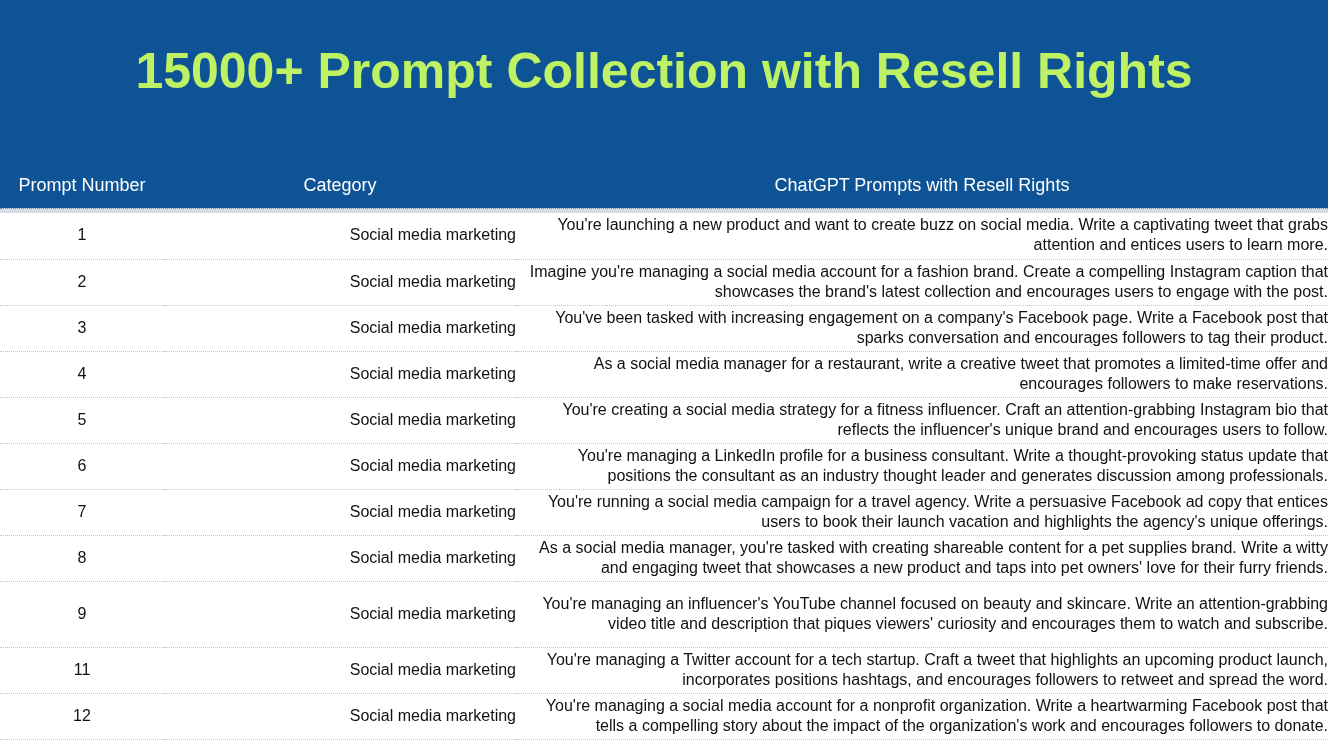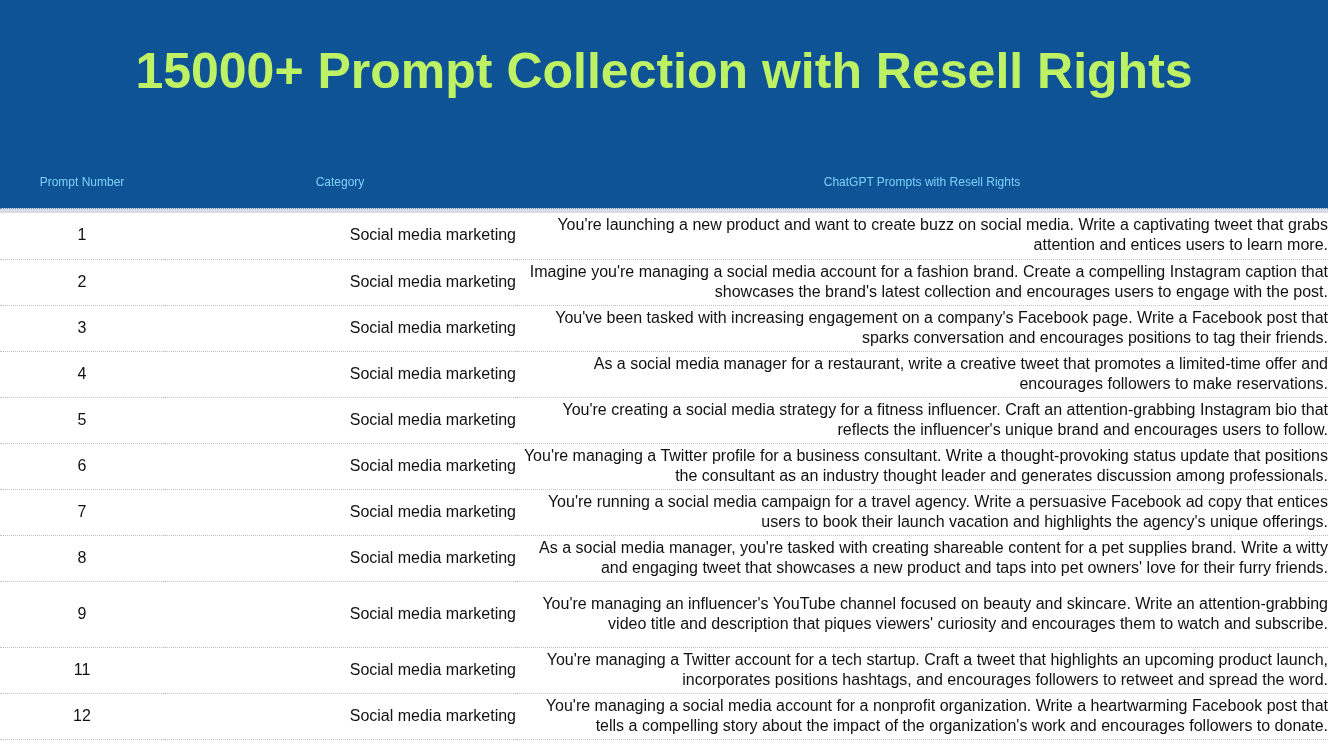--- a/index.html
+++ b/index.html
@@ -18,22 +18,22 @@
       position: absolute; left: 0; right: 0; top: 42px;
       text-align: center;
       color: #bef264;
       font-weight: bold;
       font-size: 50px;
       letter-spacing: 0px;
       white-space: nowrap;
     }
     .colhead {
       position: absolute; top: 175px;
-      color: #7dd3fc;
-      font-size: 12px;
+      color: #ffffff;
+      font-size: 18px;
       white-space: nowrap;
     }
     .ch-num { left: 0; width: 164px; text-align: center; }
     .ch-cat { left: 164px; width: 352px; text-align: center; }
     .ch-prompt { left: 516px; width: 812px; text-align: center; }
     .sep {
       height: 4px;
       background: #d7dde6;
       border-top: 1px dotted #6f8fb7;
     }
@@ -70,36 +70,36 @@
       <td class="prompt">You're launching a new product and want to create buzz on social media. Write a captivating tweet that grabs attention and entices users to learn more.</td>
     </tr>
     <tr>
       <td class="num">2</td>
       <td class="cat">Social media marketing</td>
       <td class="prompt">Imagine you're managing a social media account for a fashion brand. Create a compelling Instagram caption that showcases the brand's latest collection and encourages users to engage with the post.</td>
     </tr>
     <tr>
       <td class="num">3</td>
       <td class="cat">Social media marketing</td>
-      <td class="prompt">You've been tasked with increasing engagement on a company's Facebook page. Write a Facebook post that sparks conversation and encourages positions to tag their friends.</td>
+      <td class="prompt">You've been tasked with increasing engagement on a company's Facebook page. Write a Facebook post that sparks conversation and encourages followers to tag their product.</td>
     </tr>
     <tr>
       <td class="num">4</td>
       <td class="cat">Social media marketing</td>
       <td class="prompt">As a social media manager for a restaurant, write a creative tweet that promotes a limited-time offer and encourages followers to make reservations.</td>
     </tr>
     <tr>
       <td class="num">5</td>
       <td class="cat">Social media marketing</td>
       <td class="prompt">You're creating a social media strategy for a fitness influencer. Craft an attention-grabbing Instagram bio that reflects the influencer's unique brand and encourages users to follow.</td>
     </tr>
     <tr>
       <td class="num">6</td>
       <td class="cat">Social media marketing</td>
-      <td class="prompt">You're managing a Twitter profile for a business consultant. Write a thought-provoking status update that positions the consultant as an industry thought leader and generates discussion among professionals.</td>
+      <td class="prompt">You're managing a LinkedIn profile for a business consultant. Write a thought-provoking status update that positions the consultant as an industry thought leader and generates discussion among professionals.</td>
     </tr>
     <tr>
       <td class="num">7</td>
       <td class="cat">Social media marketing</td>
       <td class="prompt">You're running a social media campaign for a travel agency. Write a persuasive Facebook ad copy that entices users to book their launch vacation and highlights the agency's unique offerings.</td>
     </tr>
     <tr>
       <td class="num">8</td>
       <td class="cat">Social media marketing</td>
       <td class="prompt">As a social media manager, you're tasked with creating shareable content for a pet supplies brand. Write a witty and engaging tweet that showcases a new product and taps into pet owners' love for their furry friends.</td>

